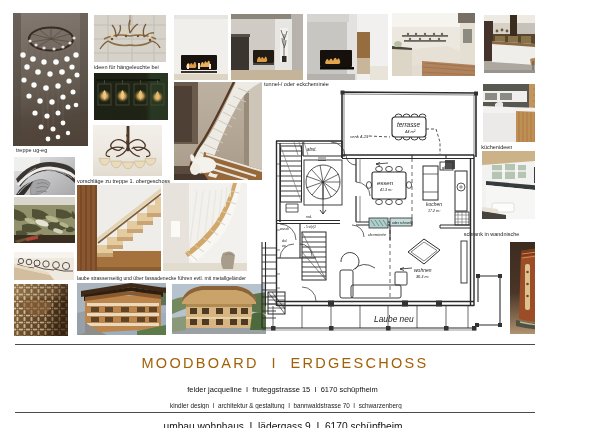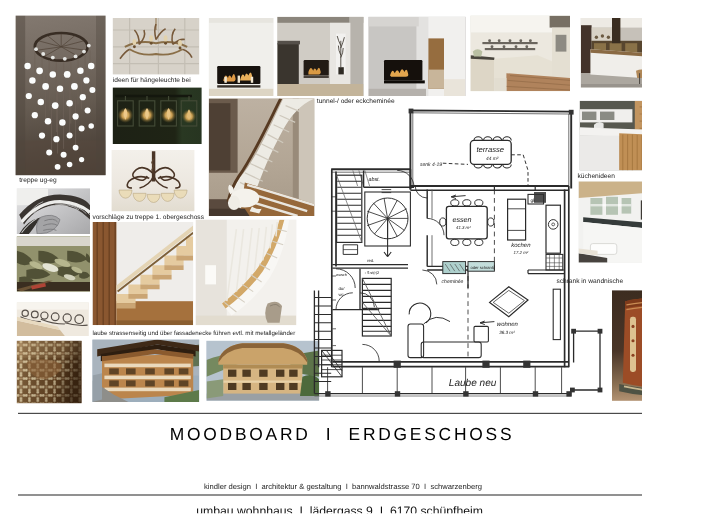--- a/index.html
+++ b/index.html
@@ -760,19 +760,20 @@
     <path d="M86,57 v17" stroke-width="1.4"></path>
     <path d="M156,71 v4 M190,71 v4" stroke-width="1"></path>
     <path d="M62,74 h8 M62,76.5 h8" stroke-width="0.7"></path>
     <rect x="189" y="76" width="10" height="9" fill="#2f2f2f" stroke="none" opacity="0.85"></rect>
     <path d="M100,98 A14,14 0 0 1 114,112" stroke-width="0.7"></path>
     <path d="M21,190 h3 M21,204 h3" stroke-width="0.6"></path>
   </svg>
   </div>
 
   <div style="position:absolute;left:15px;top:344px;width:570px;height:1.4px;background:#4a4a4a;"></div>
-  <div style="position:absolute;left:0px;top:355px;width:570px;text-align:center;font-size:14.5px;letter-spacing:2.3px;color:#000000;">MOODBOARD&nbsp; I &nbsp;ERDGESCHOSS</div>
+  <div style="position:absolute;left:0px;top:355px;width:570px;text-align:center;font-size:14.5px;letter-spacing:2.3px;color:#a16207;">MOODBOARD&nbsp; I &nbsp;ERDGESCHOSS</div>
   <div style="position:absolute;left:0px;top:372.5px;width:566px;text-align:center;font-size:10.2px;color:#111;margin-top:48px;">umbau wohnhaus&nbsp; I &nbsp;lädergass 9&nbsp; I &nbsp;6170 schüpfheim</div>
+  <div style="position:absolute;left:0px;top:385px;width:565px;text-align:center;font-size:7.5px;color:#111;">felder jacqueline&nbsp; I &nbsp;fruteggstrasse 15&nbsp; I &nbsp;6170 schüpfheim</div>
   <div class="lab" style="left:170px;top:402px;font-size:12.7px;">kindler design&nbsp; I &nbsp;architektur &amp; gestaltung&nbsp; I &nbsp;bannwaldstrasse 70&nbsp; I &nbsp;schwarzenberg</div>
   <div class="lab" style="left:551px;top:404px;font-size:12.8px;">07.09.23.kb</div>
   <div style="position:absolute;left:15px;top:412px;width:570px;height:1.4px;background:#4a4a4a;"></div>
 
 </div>
 
 </body></html>

